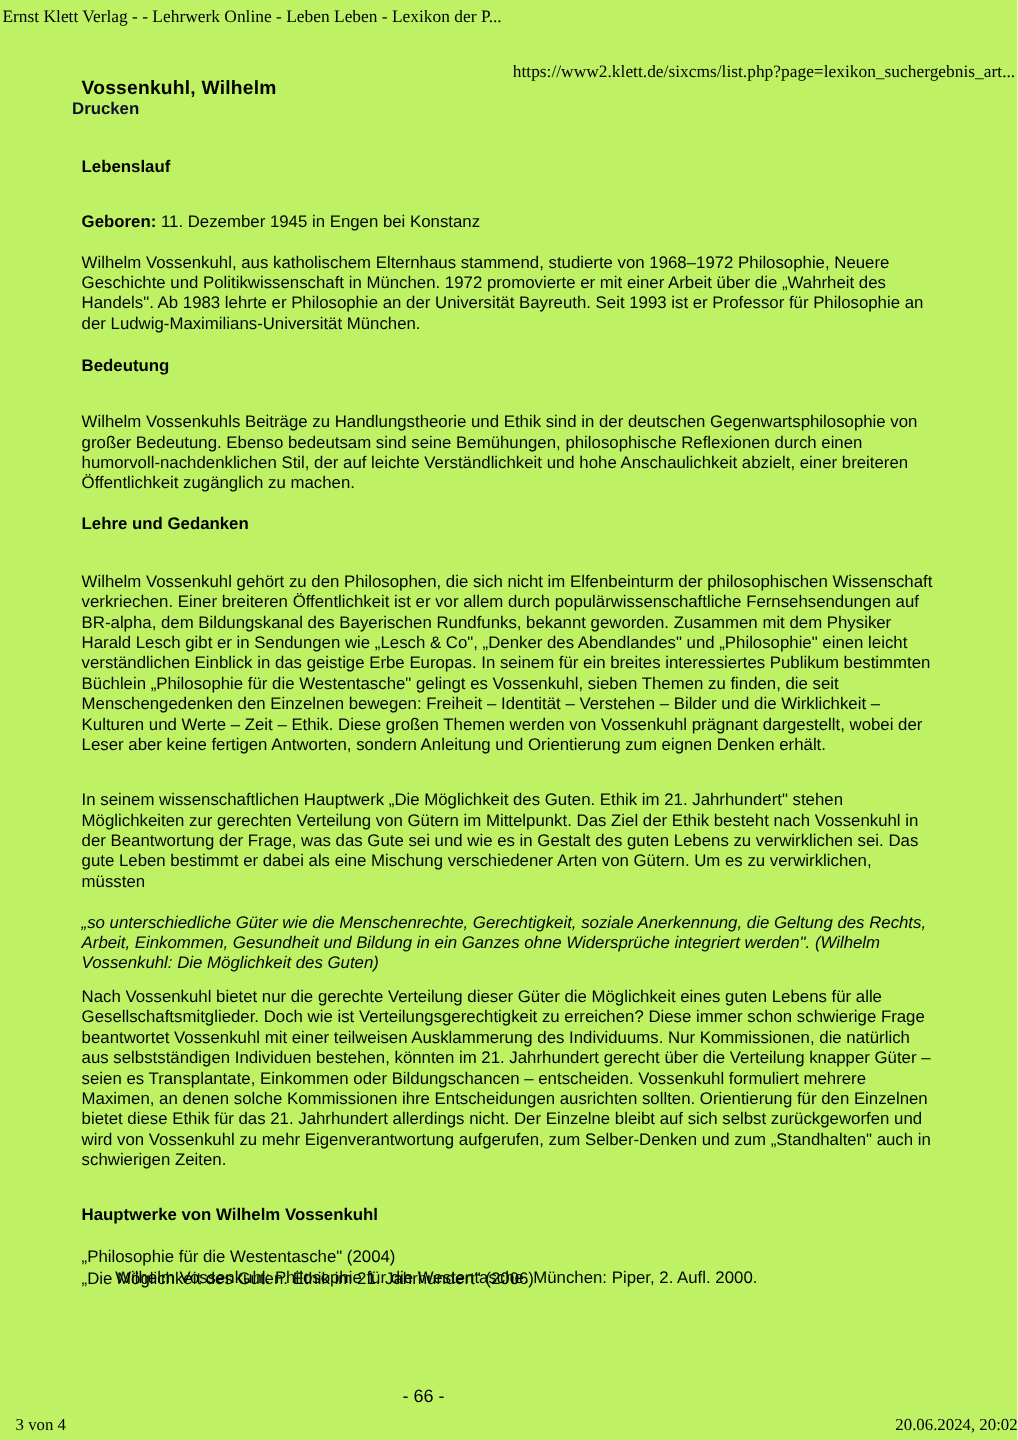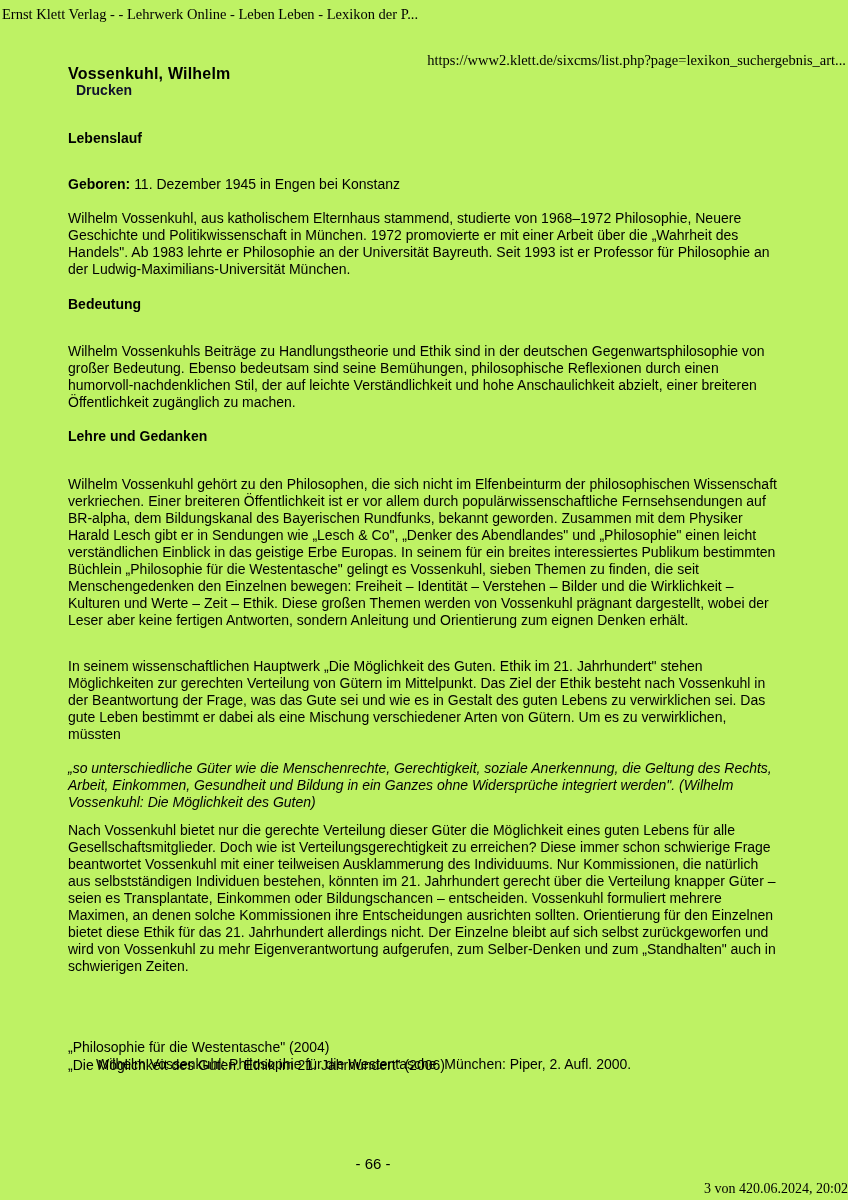--- a/index.html
+++ b/index.html
@@ -14,48 +14,48 @@
   
   .phead{
     position:absolute;top:6px;left:2px;right:2px;
     display:flex;justify-content:space-between;
     font-family:"Liberation Serif",serif;
     font-size:14.5px;line-height:16px;white-space:nowrap;
   }
   .phead-right{overflow:hidden;margin-top:46px;}
   .pfoot{
     position:absolute;top:1181px;left:13px;right:0;
-    display:flex;justify-content:flex-end;
+    display:flex;justify-content:space-between;
     font-family:"Liberation Serif",serif;
     font-size:14px;line-height:16px;
   }
   
   .blk{
     position:absolute;left:68px;width:714px;
     font-size:14px;line-height:17px;
   }
   .bold{font-weight:bold;}
   .italic{margin-left:28px;}
   .title{top:51px;font-size:16px;line-height:24px;font-weight:bold;letter-spacing:0.2px;}
-  .drucken{top:82px;left:76px;width:auto;font-weight:bold;text-decoration:none;color:#10102c;cursor:pointer;}
+  .drucken{top:82px;left:60px;width:auto;font-weight:bold;text-decoration:none;color:#10102c;cursor:pointer;}
   .h-lebenslauf{top:130px;}
   .p-geboren{top:162px;}
   .p-lebenslauf{top:196px;}
   .h-bedeutung{top:296px;}
   .p-bedeutung{top:329px;}
   .h-lehre{top:428px;}
   .p-lehre1{top:462px;}
   .p-lehre2{top:644px;}
   .p-quote{top:746px;font-style:italic;}
   .p-lehre3{top:808px;}
   .h-hauptwerke{top:1004px;}
   .work1{top:1039px;}
   .work2{top:1057px;}
   .pagenum{
-    position:absolute;top:1155px;left:373px;
+    position:absolute;top:1155px;left:353px;
     transform:translateX(-50%);
     font-size:15px;line-height:17px;
   }
 </style>
 </head>
 <body>
 
 <div class="sheet">
 
   <div class="phead">
@@ -80,20 +80,21 @@
   <div class="blk bold h-lehre">Lehre und Gedanken</div>
 
   <p class="blk p-lehre1">Wilhelm Vossenkuhl gehört zu den Philosophen, die sich nicht im Elfenbeinturm der philosophischen Wissenschaft verkriechen. Einer breiteren Öffentlichkeit ist er vor allem durch populärwissenschaftliche Fernsehsendungen auf BR-alpha, dem Bildungskanal des Bayerischen Rundfunks, bekannt geworden. Zusammen mit dem Physiker Harald Lesch gibt er in Sendungen wie „Lesch &amp; Co", „Denker des Abendlandes" und „Philosophie" einen leicht verständlichen Einblick in das geistige Erbe Europas. In seinem für ein breites interessiertes Publikum bestimmten Büchlein „Philosophie für die Westentasche" gelingt es Vossenkuhl, sieben Themen zu finden, die seit Menschengedenken den Einzelnen bewegen: Freiheit – Identität – Verstehen – Bilder und die Wirklichkeit – Kulturen und Werte – Zeit – Ethik. Diese großen Themen werden von Vossenkuhl prägnant dargestellt, wobei der Leser aber keine fertigen Antworten, sondern Anleitung und Orientierung zum eignen Denken erhält.</p>
 
   <p class="blk p-lehre2">In seinem wissenschaftlichen Hauptwerk „Die Möglichkeit des Guten. Ethik im 21. Jahrhundert" stehen Möglichkeiten zur gerechten Verteilung von Gütern im Mittelpunkt. Das Ziel der Ethik besteht nach Vossenkuhl in der Beantwortung der Frage, was das Gute sei und wie es in Gestalt des guten Lebens zu verwirklichen sei. Das gute Leben bestimmt er dabei als eine Mischung verschiedener Arten von Gütern. Um es zu verwirklichen, müssten</p>
 
   <p class="blk p-quote">„so unterschiedliche Güter wie die Menschenrechte, Gerechtigkeit, soziale Anerkennung, die Geltung des Rechts, Arbeit, Einkommen, Gesundheit und Bildung in ein Ganzes ohne Widersprüche integriert werden". (Wilhelm Vossenkuhl: Die Möglichkeit des Guten)</p>
 
   <p class="blk p-lehre3">Nach Vossenkuhl bietet nur die gerechte Verteilung dieser Güter die Möglichkeit eines guten Lebens für alle Gesellschaftsmitglieder. Doch wie ist Verteilungsgerechtigkeit zu erreichen? Diese immer schon schwierige Frage beantwortet Vossenkuhl mit einer teilweisen Ausklammerung des Individuums. Nur Kommissionen, die natürlich aus selbstständigen Individuen bestehen, könnten im 21. Jahrhundert gerecht über die Verteilung knapper Güter – seien es Transplantate, Einkommen oder Bildungschancen – entscheiden. Vossenkuhl formuliert mehrere Maximen, an denen solche Kommissionen ihre Entscheidungen ausrichten sollten. Orientierung für den Einzelnen bietet diese Ethik für das 21. Jahrhundert allerdings nicht. Der Einzelne bleibt auf sich selbst zurückgeworfen und wird von Vossenkuhl zu mehr Eigenverantwortung aufgerufen, zum Selber-Denken und zum „Standhalten" auch in schwierigen Zeiten.</p>
 
+  <div class="blk bold h-hauptwerke">Hauptwerke von Wilhelm Vossenkuhl</div>
 
   <div class="blk work1">
     <div>„Philosophie für die Westentasche" (2004)</div>
     <div><span class="italic">Wilhelm Vossenkuhl:</span> <span>Philosophie für die Westentasche. München: Piper, 2. Aufl. 2000.</span></div>
   </div>
 
   <div class="blk work2">
     <div>„Die Möglichkeit des Guten. Ethik im 21. Jahrhundert" (2006)</div>
   </div>
 

